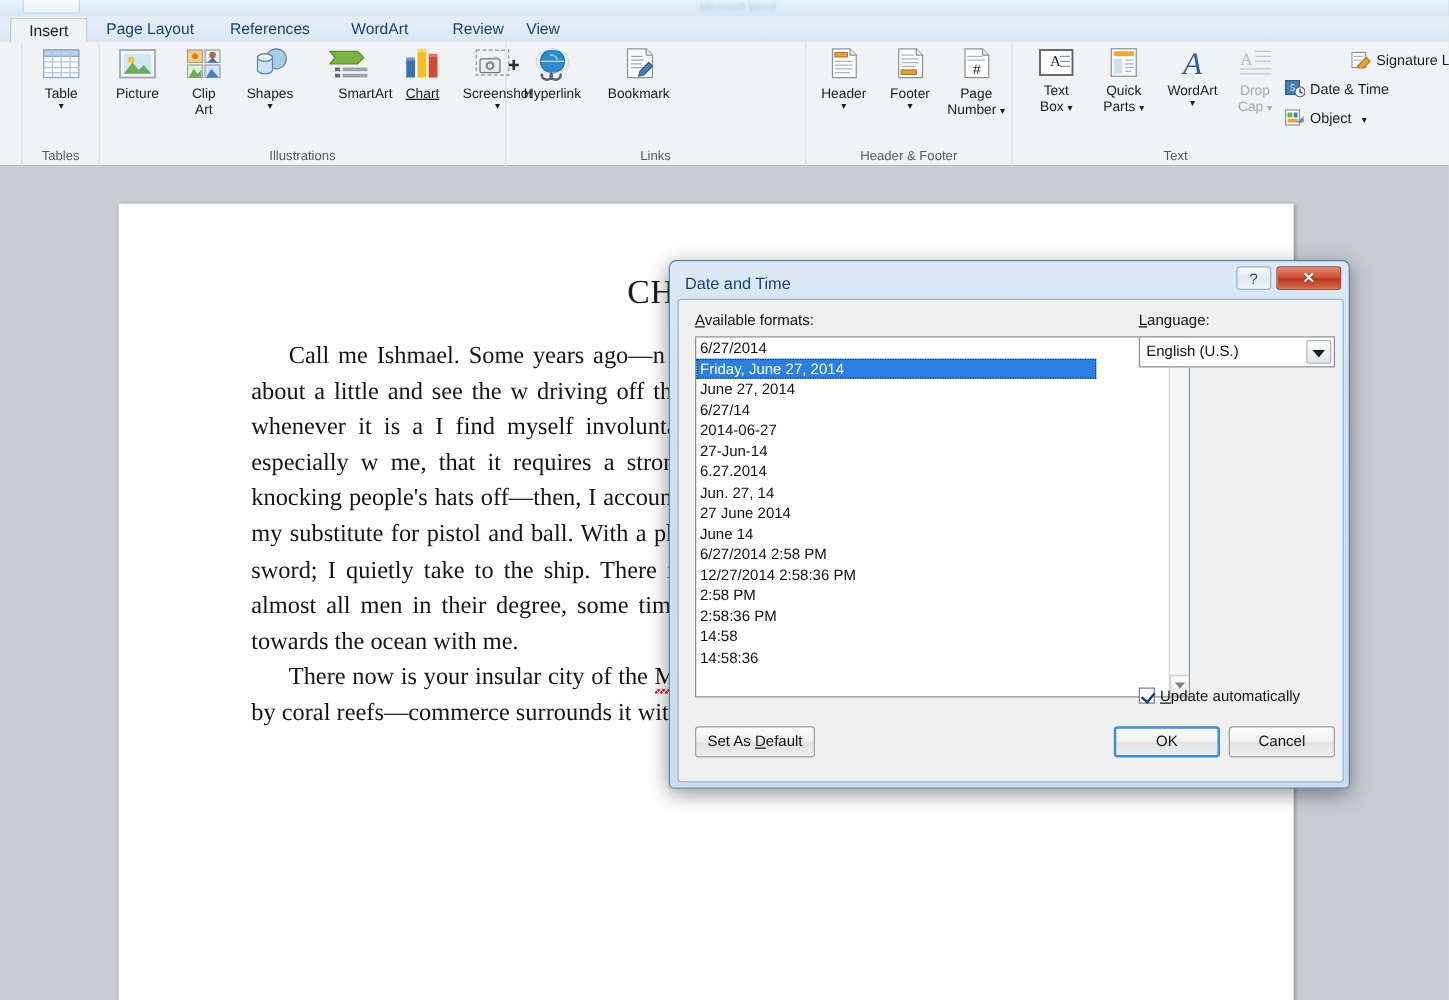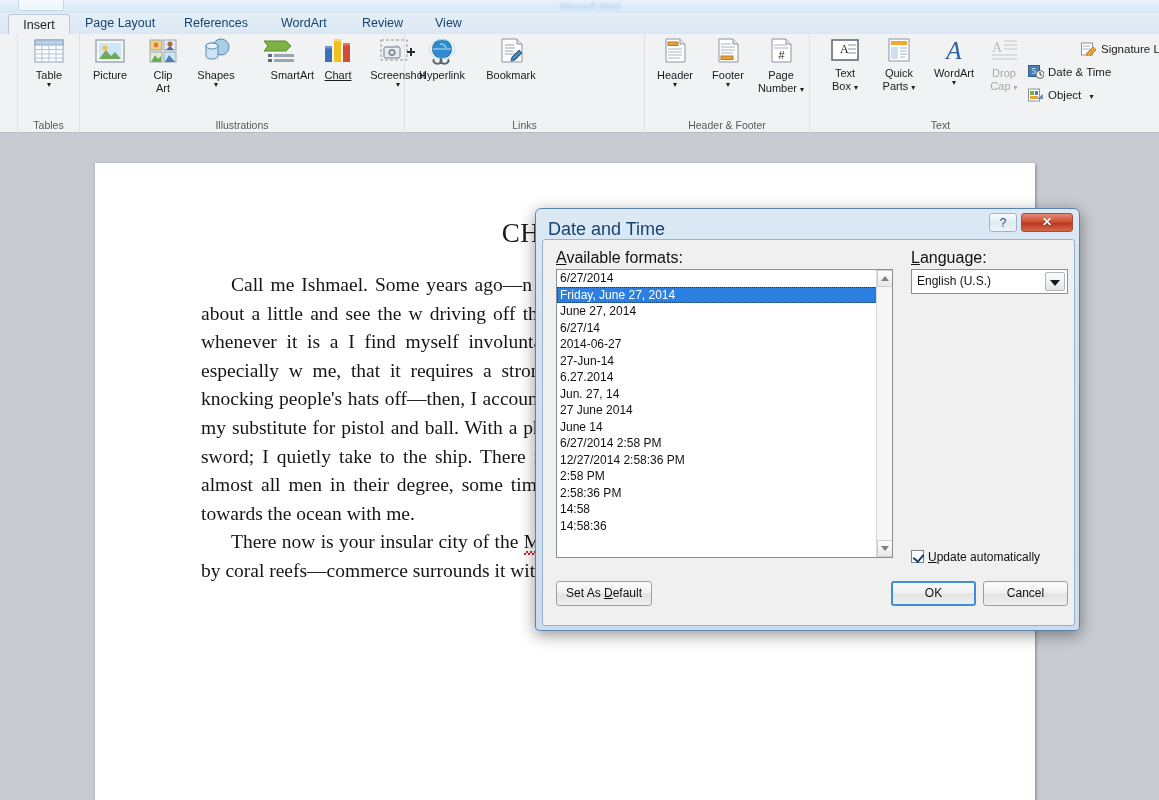--- a/index.html
+++ b/index.html
@@ -109,44 +109,44 @@
   #body-text p{ margin:0; text-indent:30px; }
 
   
   #dialog{
     position:absolute; left:535px; top:208px; width:545px; height:423px;
     background:linear-gradient(180deg,#dce9f5 0%, #cfe0f0 35%, #cadcee 100%);
     border:1px solid #5b84ad; border-radius:6px 6px 4px 4px;
     box-shadow:0 4px 16px rgba(0,0,0,.42);
   }
   #dlg-title{
-    position:absolute; left:12px; top:10px; font-size:18px; color:#16446e;
+    position:absolute; left:12px; top:10px; font-size:13px; color:#16446e;
   }
   #dlg-help{
     position:absolute; right:62px; top:4px; width:28px; height:19px;
     border:1px solid #9fb4c8; border-radius:3px;
     background:linear-gradient(180deg,#fbfdff 0%, #dfe9f2 50%, #eef4fa 100%);
     text-align:center; line-height:18px; font-size:12px; color:#33506b; cursor:default;
   }
   #dlg-close{
     position:absolute; right:6px; top:4px; width:52px; height:19px;
     border:1px solid #a04f3c; border-radius:3px;
     background:linear-gradient(180deg,#e58b78 0%, #cf4f32 45%, #b63a20 55%, #d9674a 100%);
     text-align:center; line-height:17px; font-size:12px; font-weight:bold; color:#fff;
     text-shadow:0 1px 1px rgba(0,0,0,.4); cursor:default;
   }
   #dlg-inner{
     position:absolute; left:6px; top:30px; width:533px; height:387px;
     background:#f0f0f0; border:1px solid #9bb3c9; border-radius:3px;
   }
-  .dlabel{ position:absolute; font-size:16px; color:#111; }
+  .dlabel{ position:absolute; font-size:12px; color:#111; }
   .ul1{ text-decoration:underline; }
 
   #formats-box{
-    position:absolute; left:13px; top:29px; width:337px; height:289px;
+    position:absolute; left:13px; top:29px; width:396px; height:289px;
     background:#fff; border:1px solid #8a9097; overflow:hidden;
   }
   #formats-list{ position:absolute; left:0; top:0; width:320px; }
   .fmt{
     height:16.5px; line-height:16.5px; padding-left:3px;
     font-size:12px; color:#111; white-space:nowrap; cursor:default;
   }
   .fmt.sel{ background:#2b7fe0; color:#fff; outline:1px dotted #0a3f7a; outline-offset:-1px; }
 
   #fmt-scroll{
@@ -210,21 +210,21 @@
 </div>
 
 <div id="ribbon">
 
   <div id="tabbar">
     <div class="tab active" style="left:8px;width:62px;text-align:center;"><span>Insert</span></div>
     <div class="tab" style="left:74px;"><span>Page Layout</span></div>
     <div class="tab" style="left:173px;"><span>References</span></div>
     <div class="tab" style="left:270px;"><span>WordArt</span></div>
     <div class="tab" style="left:351px;"><span>Review</span></div>
-    <div class="tab" style="left:424px;text-align:center;"><span>View</span></div>
+    <div class="tab" style="left:410px;text-align:center;"><span>View</span></div>
   </div>
 
   <div id="ribbonbody">
 
     <div class="group" style="left:-18px;width:36px;">
       
     </div>
 
     <div class="group" style="left:18px;width:62px;">
       <div class="rbtn" style="left:4px;width:54px;">

